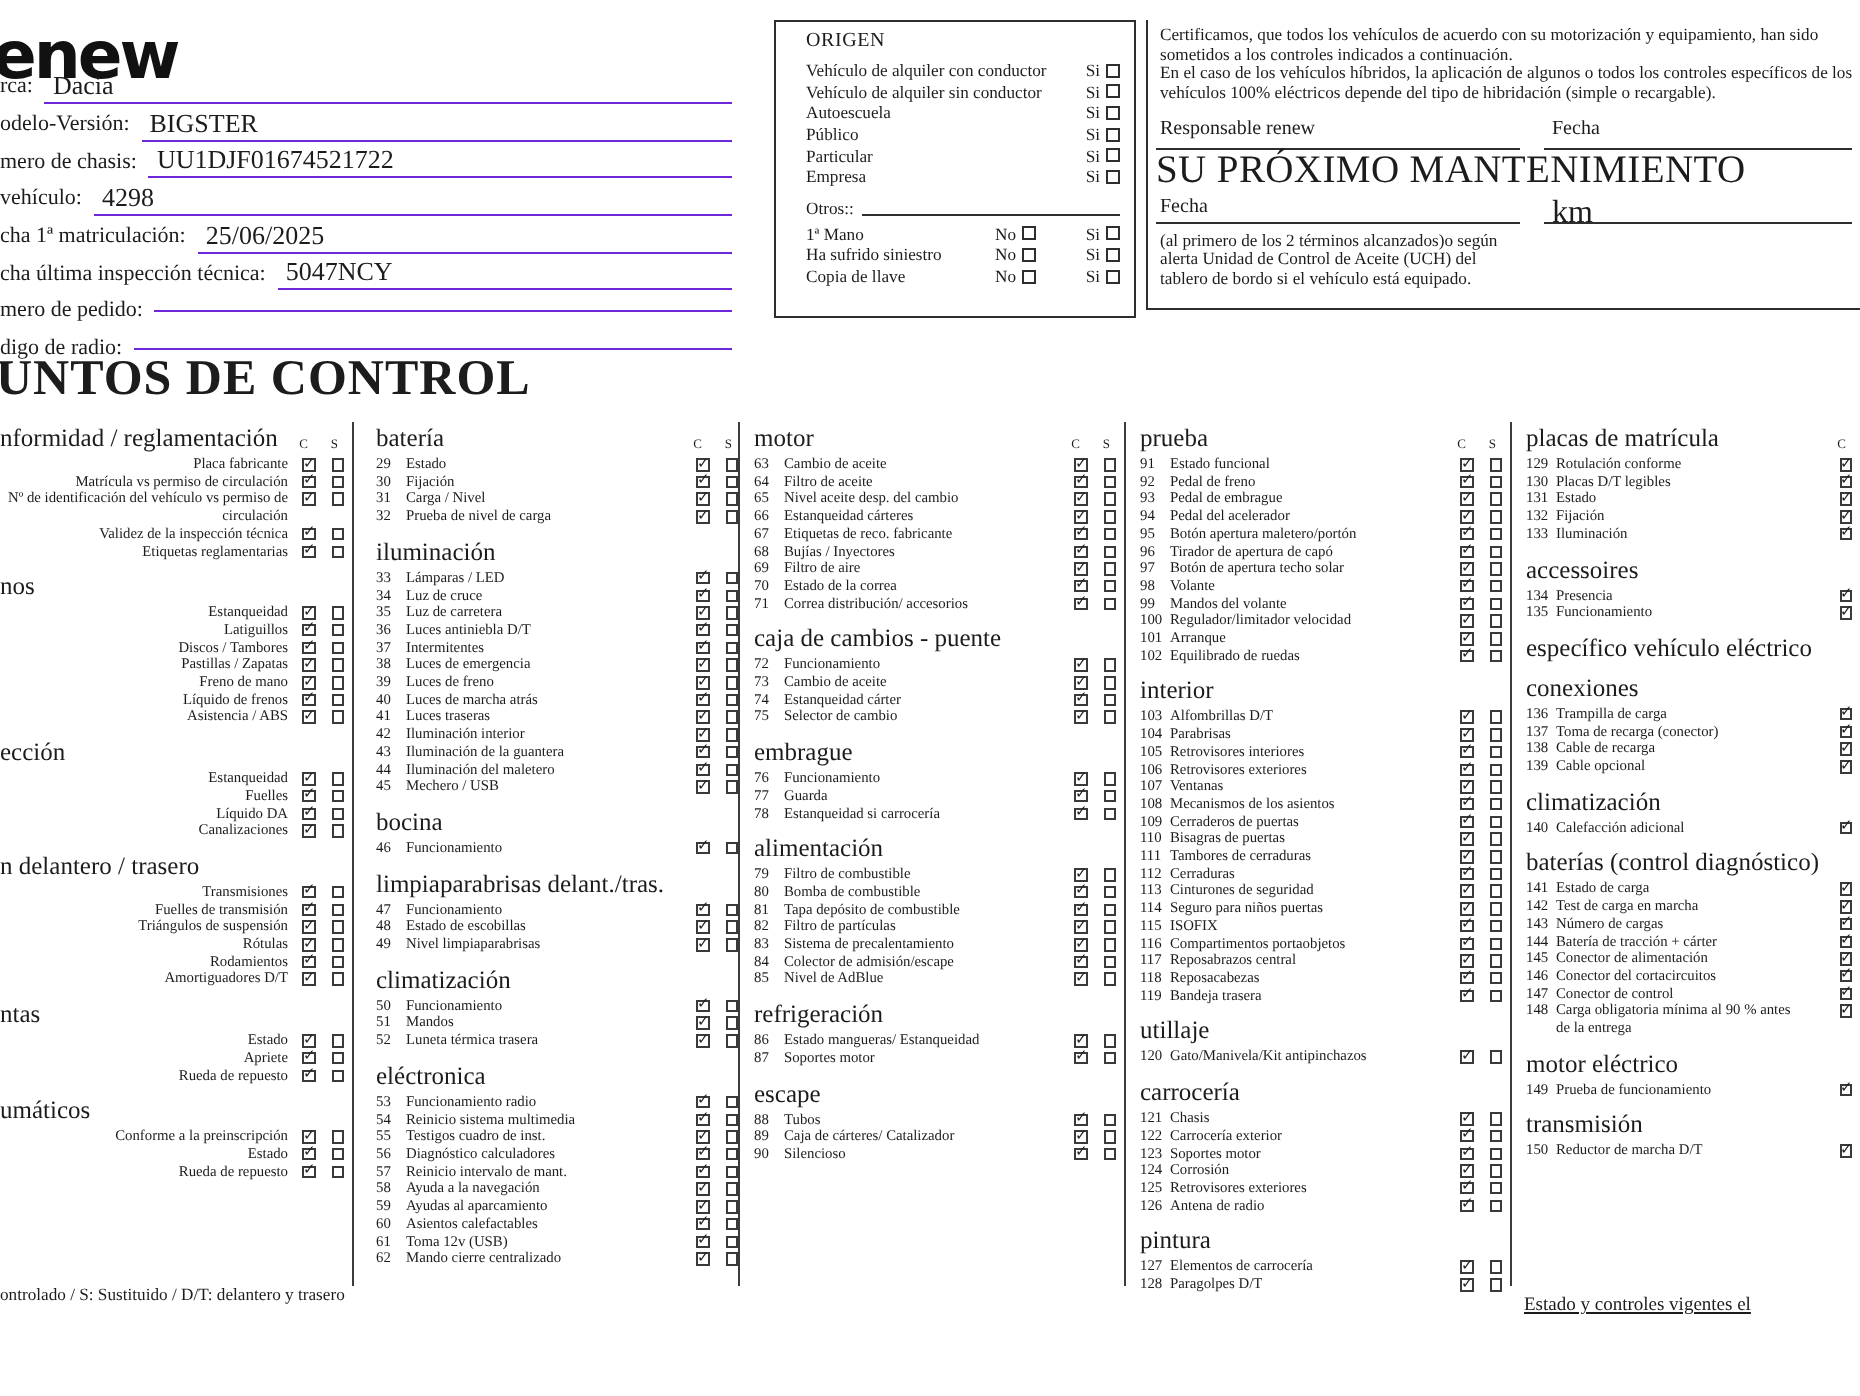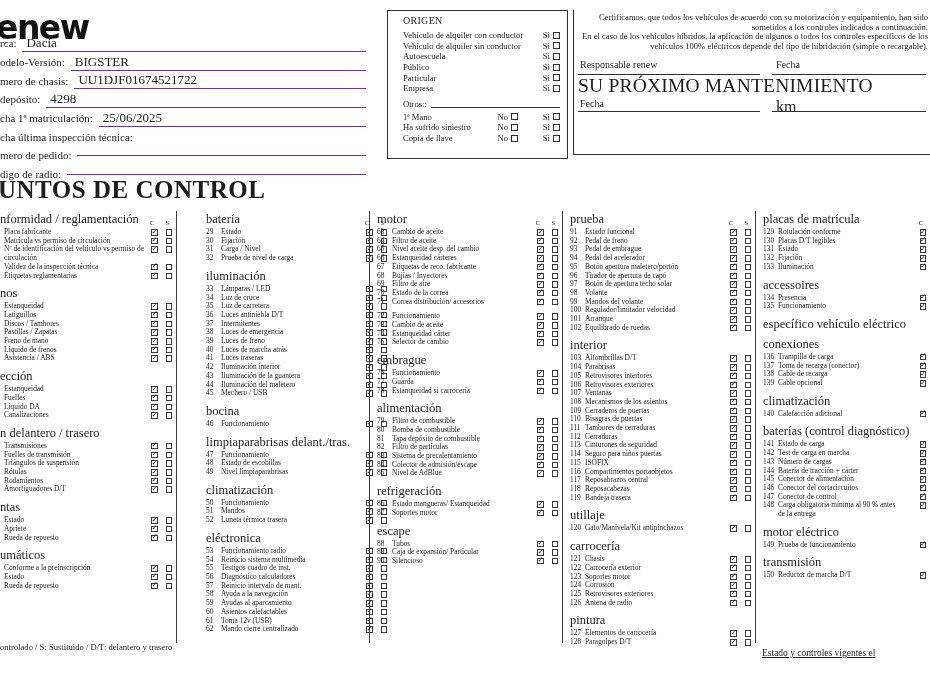--- a/index.html
+++ b/index.html
@@ -20,54 +20,54 @@
   .otitle{font-size:10px;letter-spacing:0.3px;margin-bottom:4px;}
   .orow{display:flex;align-items:center;height:10.6px;font-size:8.6px;}
   .olabel{flex:1;white-space:nowrap;}
   .ocell{display:flex;align-items:center;justify-content:flex-end;gap:3px;width:30px;flex:none;}
   .ocell.no{width:30px;margin-right:12px;}
   .obox{width:7px;height:7px;border:1px solid #2e2e2e;box-sizing:border-box;flex:none;}
   .otros{display:flex;align-items:flex-end;height:13px;font-size:8.6px;margin:2px 0 3px 0;text-align:center;}
   .oline{flex:1;border-bottom:1px solid #2e2e2e;margin:0 0 1px 4px;}
   
   .cert{left:573px;top:10px;width:357px;height:145px;border-left:1.5px solid #2e2e2e;border-bottom:1.5px solid #2e2e2e;box-sizing:border-box;}
-  .certtext{position:absolute;left:6px;top:3px;right:2px;font-size:8.6px;line-height:9.6px;text-align:right;}
+  .certtext{position:absolute;left:6px;top:3px;right:2px;font-size:8.6px;line-height:9.6px;}
   .certtext p{margin:0;}
   .resplab{position:absolute;left:6px;top:49px;font-size:10px;}
   .fechalab1{position:absolute;left:202px;top:49px;font-size:10px;}
   .uline{position:absolute;border-bottom:1px solid #2e2e2e;height:0;}
   .ul1a{left:4px;top:64px;width:182px;}
   .ul1b{left:198px;top:64px;width:154px;}
   .sumant{position:absolute;left:4px;top:65px;font-size:19.5px;letter-spacing:0.2px;white-space:nowrap;}
   .fechalab2{position:absolute;left:6px;top:88px;font-size:10px;}
   .kmlab{position:absolute;left:202px;top:88px;font-size:16px;}
   .ul2a{left:4px;top:101px;width:182px;}
   .ul2b{left:198px;top:101px;width:154px;}
   .certnote{position:absolute;left:6px;top:106px;width:176px;font-size:8.6px;line-height:9.4px;}
   .firma{position:absolute;left:192px;top:107px;width:160px;height:33px;border:1px solid #2e2e2e;box-sizing:border-box;font-size:9px;padding:2px 0 0 4px;}
   
   .ptitle{left:-2px;top:176px;font-size:25px;font-weight:700;letter-spacing:0.5px;white-space:nowrap;}
   
   .vline{width:1.2px;background:#3c3c3c;top:211px;height:432px;}
   .vl1{left:176px;} .vl2{left:369px;} .vl3{left:562px;} .vl4{left:755px;}
   .ccol{position:absolute;top:210px;height:435px;}
   .c1{left:0;width:176px;}
-  .c2{left:184px;width:191px;padding-left:16px;}
+  .c2{left:166px;width:191px;padding-left:16px;}
   .c3{left:371px;width:191px;}
   .c4{left:564px;width:191px;}
   .c5{left:757px;width:173px;}
   .sec{margin-top:6px;}
   .sec:first-child{margin-top:2px;}
   .sec h3{font-size:12.5px;font-weight:400;line-height:14px;margin:0 0 2px 0;padding-left:6px;position:relative;white-space:nowrap;}
   .c1 .sec h3{padding-left:0;}
   .cs{position:absolute;top:4px;font-size:6.5px;font-family:"Liberation Serif",serif;}
   .cs-c{right:22px;} .cs-s{right:7px;}
   .nos .cs-c{right:7px;}
   .item{display:flex;align-items:flex-start;font-size:7.4px;line-height:8.7px;min-height:8.7px;padding-left:6px;}
-  .c1 .item{padding-left:4px;}
+  .c1 .item{padding-left:4px;text-align:right;}
   .item .num{width:15px;flex:none;}
   .item .lbl{flex:1;padding-right:2px;}
   .item .boxes{flex:none;display:flex;justify-content:flex-end;gap:8px;padding-top:1px;margin-right:4px;width:26px;}
   .cb{width:6.5px;height:6.5px;border:1px solid #3a3a3a;box-sizing:border-box;position:relative;flex:none;}
   .cb.ck::after{content:"✓";position:absolute;left:-0.5px;top:-2.5px;font-size:7.5px;font-family:"DejaVu Sans",sans-serif;color:#222;}
   
   .fl{left:0;top:642px;font-size:8.6px;}
   .fr{left:762px;top:648px;font-size:9.5px;line-height:10.5px;text-decoration:underline;}
 </style>
 </head>
@@ -81,29 +81,30 @@
     </div>
     <div class="hrow">
       <span class="hlab">odelo-Versión:</span>
       <span class="hval">BIGSTER</span>
     </div>
     <div class="hrow">
       <span class="hlab">mero de chasis:</span>
       <span class="hval">UU1DJF01674521722</span>
     </div>
     <div class="hrow">
-      <span class="hlab">depósito:</span>
+      <span class="hlab">vehículo:</span>
       <span class="hval">4298</span>
     </div>
     <div class="hrow">
       <span class="hlab">cha 1ª matriculación:</span>
       <span class="hval">25/06/2025</span>
     </div>
     <div class="hrow">
       <span class="hlab">cha última inspección técnica:</span>
+      <span class="hval">5047NCY</span>
     </div>
     <div class="hrow">
       <span class="hlab">mero de pedido:</span>
       <span class="hval"></span>
     </div>
     <div class="hrow">
       <span class="hlab">digo de radio:</span>
       <span class="hval"></span>
     </div>
   </div>
@@ -200,20 +201,21 @@
   </div>
   <div class="resplab">Responsable renew</div>
   <div class="fechalab1">Fecha</div>
   <div class="uline ul1a"></div>
   <div class="uline ul1b"></div>
   <div class="sumant">SU PRÓXIMO MANTENIMIENTO</div>
   <div class="fechalab2">Fecha</div>
   <div class="kmlab">km</div>
   <div class="uline ul2a"></div>
   <div class="uline ul2b"></div>
+  <div class="certnote">(al primero de los 2 términos alcanzados)o según alerta Unidad de Control de Aceite (UCH) del tablero de bordo si el vehículo está equipado.</div>
 </div>
 
 <div class="abs ptitle">UNTOS DE CONTROL</div>
 
 <div class="abs vline vl1"></div>
 <div class="abs vline vl2"></div>
 <div class="abs vline vl3"></div>
 <div class="abs vline vl4"></div>
 <div id="checklist">
     <div class="ccol c1">
@@ -794,20 +796,21 @@
         <div class="item">
           <span class="num">71</span>
           <span class="lbl">Correa distribución/ accesorios</span>
           <span class="boxes">
             <span class="cb ck"></span>
             <span class="cb"></span>
           </span>
         </div>
       </div>
       <div class="sec">
+        <h3>caja de cambios - puente</h3>
         <div class="item">
           <span class="num">72</span>
           <span class="lbl">Funcionamiento</span>
           <span class="boxes">
             <span class="cb ck"></span>
             <span class="cb"></span>
           </span>
         </div>
         <div class="item">
           <span class="num">73</span>
@@ -944,21 +947,21 @@
         <div class="item">
           <span class="num">88</span>
           <span class="lbl">Tubos</span>
           <span class="boxes">
             <span class="cb ck"></span>
             <span class="cb"></span>
           </span>
         </div>
         <div class="item">
           <span class="num">89</span>
-          <span class="lbl">Caja de expansión/ Particular</span>
+          <span class="lbl">Caja de cárteres/ Catalizador</span>
           <span class="boxes">
             <span class="cb ck"></span>
             <span class="cb"></span>
           </span>
         </div>
         <div class="item">
           <span class="num">90</span>
           <span class="lbl">Silencioso</span>
           <span class="boxes">
             <span class="cb ck"></span>

